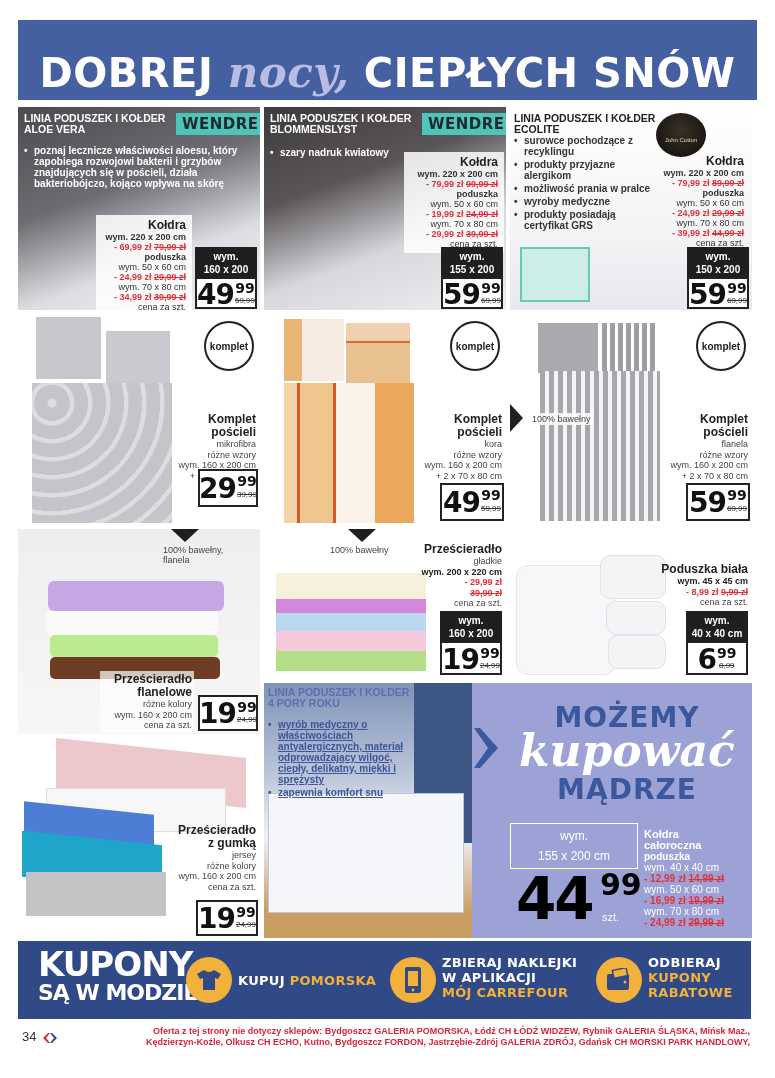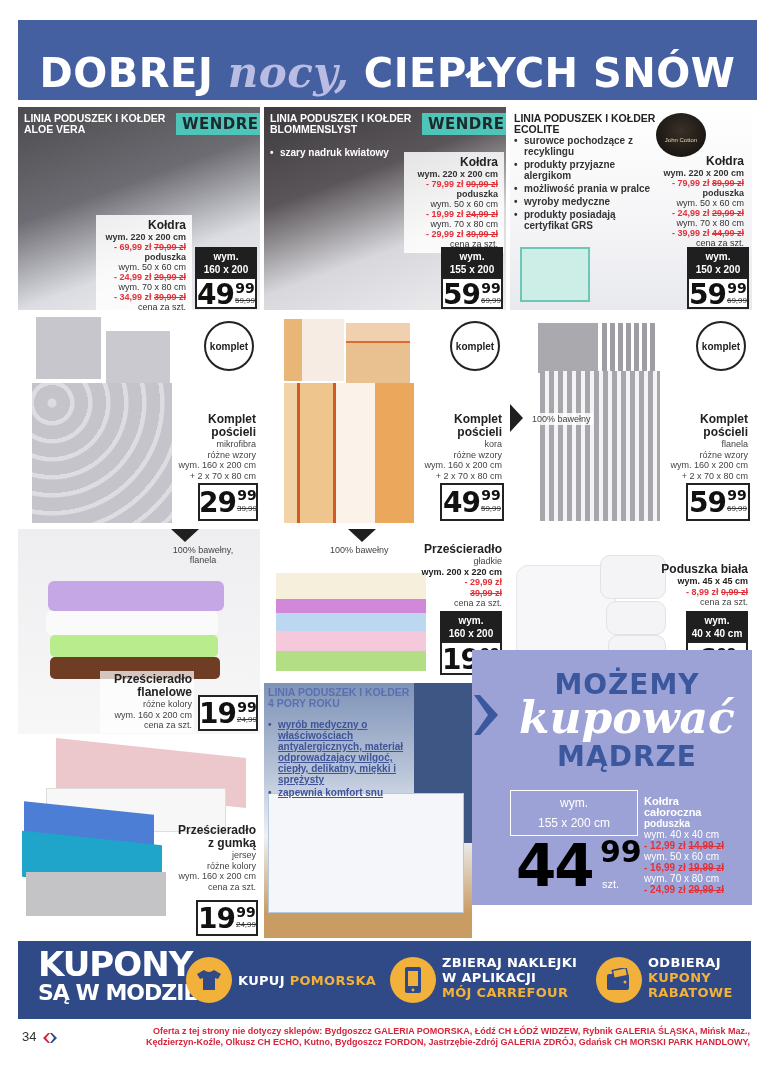--- a/index.html
+++ b/index.html
@@ -38,21 +38,21 @@
   .price-cents { font-size: 18px; font-weight: bold; line-height: 19px; font-family: "DejaVu Sans", sans-serif; color: #111; }
   .price-old { font-size: 8px; line-height: 9px; text-decoration: line-through; color: #333; }
 
   .komplet-badge { width: 50px; height: 50px; border-radius: 50%; border: 2px solid #222; background: #fff; display: flex; align-items: center; justify-content: center; font-weight: bold; font-size: 10px; color: #222; }
 
   .prod-desc { text-align: right; font-size: 9px; line-height: 10.5px; color: #444; }
   .prod-desc .name { font-weight: bold; font-size: 12px; line-height: 13px; color: #222; }
 
   .arrow-down { width: 0; height: 0; border-left: 14px solid transparent; border-right: 14px solid transparent; border-top: 13px solid #1f1f1f; }
   .arrow-right { width: 0; height: 0; border-top: 14px solid transparent; border-bottom: 14px solid transparent; border-left: 13px solid #1f1f1f; }
-  .note { font-size: 9px; line-height: 10px; color: #444; text-align: center; }
+  .note { font-size: 9px; line-height: 10px; color: #444; }
 
   .promo-block { background: #9da2d6; }
   .mozemy { color: #3b579e; font-weight: bold; font-size: 28px; font-family: "DejaVu Sans", sans-serif; text-align: center; letter-spacing: 1px; }
   .kupowac { color: #fff; font-family: "DejaVu Serif", serif; font-style: italic; font-weight: bold; font-size: 44px; text-align: center; }
   .wym-outline { border: 1.5px solid #fff; color: #fff; text-align: center; font-size: 12px; line-height: 20px; padding: 2px; }
   .big-white-price { color: #000000; font-weight: bold; font-family: "DejaVu Sans", sans-serif; }
   .promo-spec { color: #fff; font-size: 10px; line-height: 11px; }
 
   .footer-band { left: 18px; top: 941px; width: 733px; height: 78px; background: #2f4a87; }
   .kupony-big { color: #fff; font-weight: bold; font-family: "DejaVu Sans", sans-serif; font-size: 34px; line-height: 34px; letter-spacing: -1px; }
@@ -73,20 +73,23 @@
   <span class="script">nocy,</span>
   <span>CIEPŁYCH SNÓW</span>
 </div>
 
 <div class="tile photo-dark" style="left:18px;top:107px;width:242px;height:203px;">
   <div class="abs series-title" style="left:6px;top:6px;">
     <div>LINIA PODUSZEK I KOŁDER</div>
       <div>ALOE VERA</div>
   </div>
   <div class="abs wendre" style="left:158px;top:6px;">WENDRE</div>
+  <ul class="abs bullets" style="left:6px;top:38px;width:230px;">
+    <li>poznaj lecznicze właściwości aloesu, który zapobiega rozwojowi bakterii i grzybów znajdujących się w pościeli, działa bakteriobójczo, kojąco wpływa na skórę</li>
+  </ul>
   <div class="abs spec-panel" style="left:78px;top:108px;width:96px;">
     <div class="name">Kołdra</div>
     <div class="bold">wym. 220 x 200 cm</div>
     <div><span class="red">- 69,99 zł</span> <span class="strike">79,99 zł</span></div>
     <div class="bold">poduszka</div>
     <div>wym. 50 x 60 cm</div>
     <div><span class="red">- 24,99 zł</span> <span class="strike">29,99 zł</span></div>
     <div>wym. 70 x 80 cm</div>
     <div><span class="red">- 34,99 zł</span> <span class="strike">39,99 zł</span></div>
     <div>cena za szt.</div>
@@ -181,21 +184,21 @@
   <div class="abs" style="left:14px;top:70px;width:140px;height:140px;background:repeating-radial-gradient(circle at 20px 20px,#dcdce1 0,#dcdce1 4px,#c4c4ca 5px,#c4c4ca 18px);"></div>
   <div class="abs komplet-badge" style="left:186px;top:8px;">komplet</div>
   <div class="abs prod-desc" style="left:130px;top:100px;width:108px;">
     <div class="name">Komplet</div>
     <div class="name">pościeli</div>
     <div>mikrofibra</div>
     <div>różne wzory</div>
     <div>wym. 160 x 200 cm</div>
     <div>+ 2 x 70 x 80 cm</div>
   </div>
-  <div class="abs price-box" style="left:180px;top:170px;width:60px;height:38px;">
+  <div class="abs price-box" style="left:180px;top:156px;width:60px;height:38px;">
     <span class="price-main" style="font-size:28px;line-height:32px;">29</span>
     <span class="price-dec">
         <span class="price-cents" style="font-size:14px;line-height:17px;">99</span>
         <span class="price-old">39,99</span>
       </span>
   </div>
 </div>
 
 <div class="tile" style="left:264px;top:313px;width:242px;height:212px;">
   <div class="abs" style="left:20px;top:6px;width:60px;height:62px;background:linear-gradient(90deg,#e8b777 0 30%,#f6ece3 30%);"></div>
@@ -351,21 +354,21 @@
   <div class="abs series-title" style="left:4px;top:4px;color:#5a6fb0;">
     <div>LINIA PODUSZEK I KOŁDER</div>
       <div>4 PORY ROKU</div>
   </div>
   <ul class="abs bullets" style="left:4px;top:36px;width:150px;color:#3f5499;text-decoration:underline;">
     <li>wyrób medyczny o właściwościach antyalergicznych, materiał odprowadzający wilgoć, ciepły, delikatny, miękki i sprężysty</li>
     <li>zapewnia komfort snu</li>
   </ul>
 </div>
 
-<div class="tile promo-block" style="left:472px;top:650px;width:280px;height:255px;">
+<div class="tile promo-block" style="left:472px;top:683px;width:280px;height:255px;">
   <div class="abs" style="left:-30px;top:40px;width:58px;height:50px;">
     <svg width="58" height="50" viewBox="0 0 58 50">
         <path d="M20 5 L2 25 L20 45 L26 45 L12 25 L26 5 Z" fill="#3b579e"></path>
         <path d="M38 5 L56 25 L38 45 L32 45 L46 25 L32 5 Z" fill="#3b579e"></path>
       </svg>
   </div>
   <div class="abs mozemy" style="left:40px;top:18px;width:230px;">MOŻEMY</div>
   <div class="abs kupowac" style="left:30px;top:42px;width:250px;">kupować</div>
   <div class="abs mozemy" style="left:40px;top:90px;width:230px;">MĄDRZE</div>
   <div class="abs wym-outline" style="left:38px;top:140px;width:128px;">

